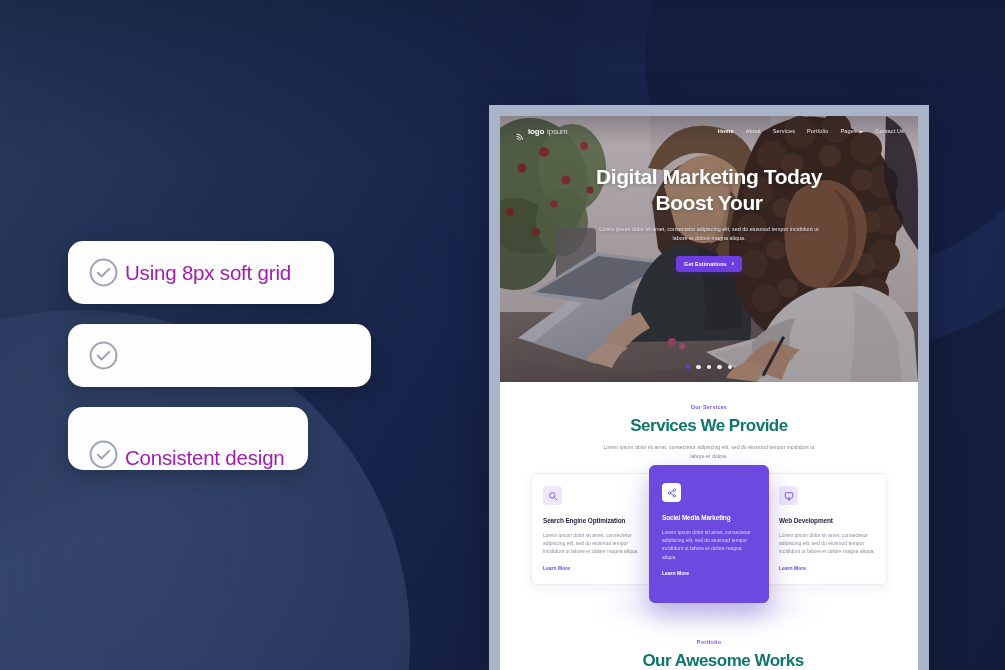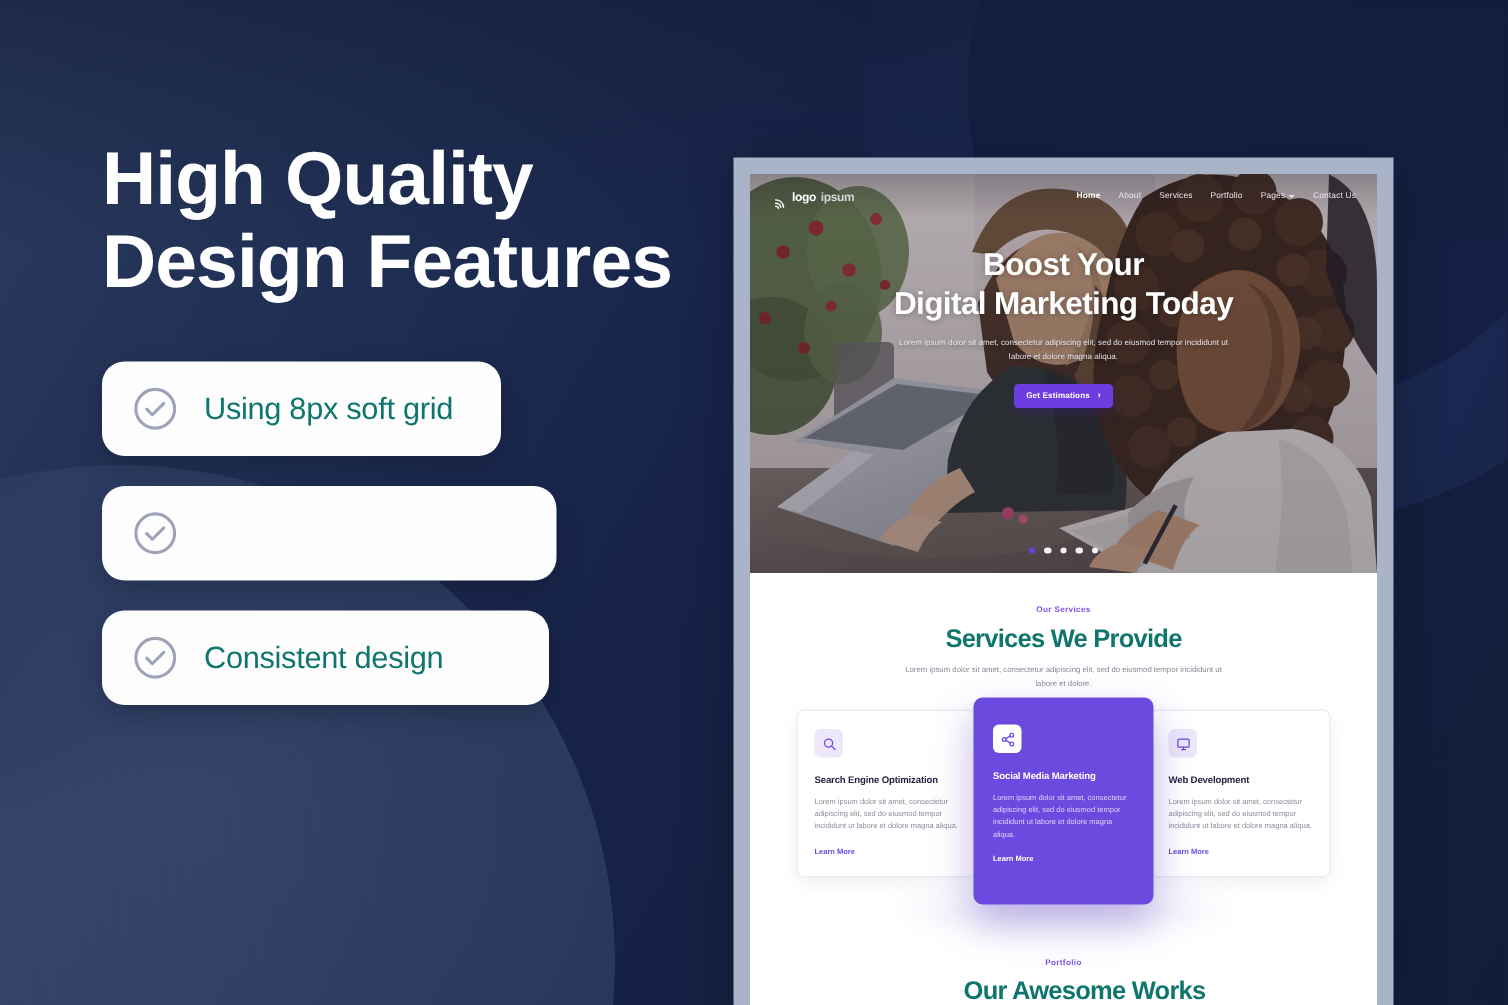--- a/index.html
+++ b/index.html
@@ -63,26 +63,26 @@
     background:#fdfdfd;
     border-radius:15px;
     height:63px;
     display:flex; align-items:center;
     padding-left:20px;
     margin-bottom:20px;
     box-shadow:0 6px 18px rgba(0,0,0,.22);
   }
   .feat-card.w1 { width:266px; }
   .feat-card.w2 { width:303px; }
-  .feat-card.w3 { width:298px; }
+  .feat-card.w3 { width:240px;align-items:flex-end; }
   .chk { width:31px; height:31px; flex:0 0 31px; }
   .chk svg { display:block; width:31px; height:31px; }
   .feat-label {
-    margin-left:17px;
-    color:#0f766e;
+    margin-left:6px;
+    color:#a21caf;
     font-size:20.5px;
     font-weight:400;
     letter-spacing:-.2px;
     white-space:nowrap;
   }
 
   
   #mock {
     position:absolute; left:489px; top:105px;
     width:440px; height:565px;
@@ -104,21 +104,21 @@
 
   .navbar {
     position:absolute; left:0; right:0; top:0; height:30px;
     display:flex; align-items:center; z-index:5;
     padding:0 14px 0 16px;
     background:linear-gradient(180deg, rgba(30,26,40,.28), rgba(30,26,40,0));
   }
   .logo { display:flex; align-items:center; gap:3px; }
   .logo .mark { width:9px; height:9px; }
   .logo .t1 { color:#fff; font-size:8px; font-weight:700; letter-spacing:-.2px; }
-  .logo .t2 { color:#d8d6de; font-size:8px; font-weight:700; letter-spacing:-.2px; }
+  .logo .t2 { color:#d8d6de; font-size:8px; font-weight:400; letter-spacing:-.2px; }
   .nav { margin-left:auto; display:flex; align-items:center; gap:12px; }
   .nav a { color:#e9e7ee; font-size:5.6px; font-weight:400; letter-spacing:.1px; text-decoration:none; white-space:nowrap; }
   .nav a.active { color:#fff; font-weight:700; }
   .nav .chev { width:0;height:0;border-left:2.4px solid transparent;border-right:2.4px solid transparent;border-top:2.8px solid #e9e7ee; display:inline-block; margin-left:2.5px; vertical-align:middle;}
 
   .hero-body { position:absolute; left:0; right:0; top:48px; text-align:center; z-index:5; }
   .hero-body h1 {
     color:#fff; font-size:21px; line-height:26px; font-weight:700; letter-spacing:-.4px;
     text-shadow:0 1px 4px rgba(0,0,0,.25);
   }
@@ -189,24 +189,20 @@
   <div class="base"></div>
   <div class="blob-tr"></div>
   <div class="blob-tr2"></div>
   <div class="blob-bl"></div>
   <div class="sweep"></div>
   <div class="topdark"></div>
 </div>
 
 <div id="left">
 
-  <h1 id="headline">
-    <span class="l1">High Quality</span>
-    <span class="l2">Design Features</span>
-  </h1>
 
   <div id="cards">
 
     <div class="feat-card w1">
       <span class="chk">
         <svg viewBox="0 0 24 24" fill="none">
           <circle cx="12" cy="12" r="10" stroke="#9fa3b8" stroke-width="1.6"></circle>
           <path d="M7.6 12.2l2.9 2.9 5.9-5.9" stroke="#9fa3b8" stroke-width="1.6" stroke-linecap="round" stroke-linejoin="round"></path>
         </svg>
       </span>
@@ -371,22 +367,22 @@
           <a href="#">About</a>
           <a href="#">Services</a>
           <a href="#">Portfolio</a>
           <a href="#"><span>Pages</span><i class="chev"></i></a>
           <a href="#">Contact Us</a>
         </div>
       </div>
 
       <div class="hero-body">
         <h1>
+          <div>Digital Marketing Today</div>
           <div>Boost Your</div>
-          <div>Digital Marketing Today</div>
         </h1>
         <p>Lorem ipsum dolor sit amet, consectetur adipiscing elit, sed do eiusmod tempor incididunt ut labore et dolore magna aliqua.</p>
         <div class="cta">
           <span>Get Estimations</span>
           <span class="arr">›</span>
         </div>
       </div>
 
       <div class="dots">
         <span class="dot on"></span>

